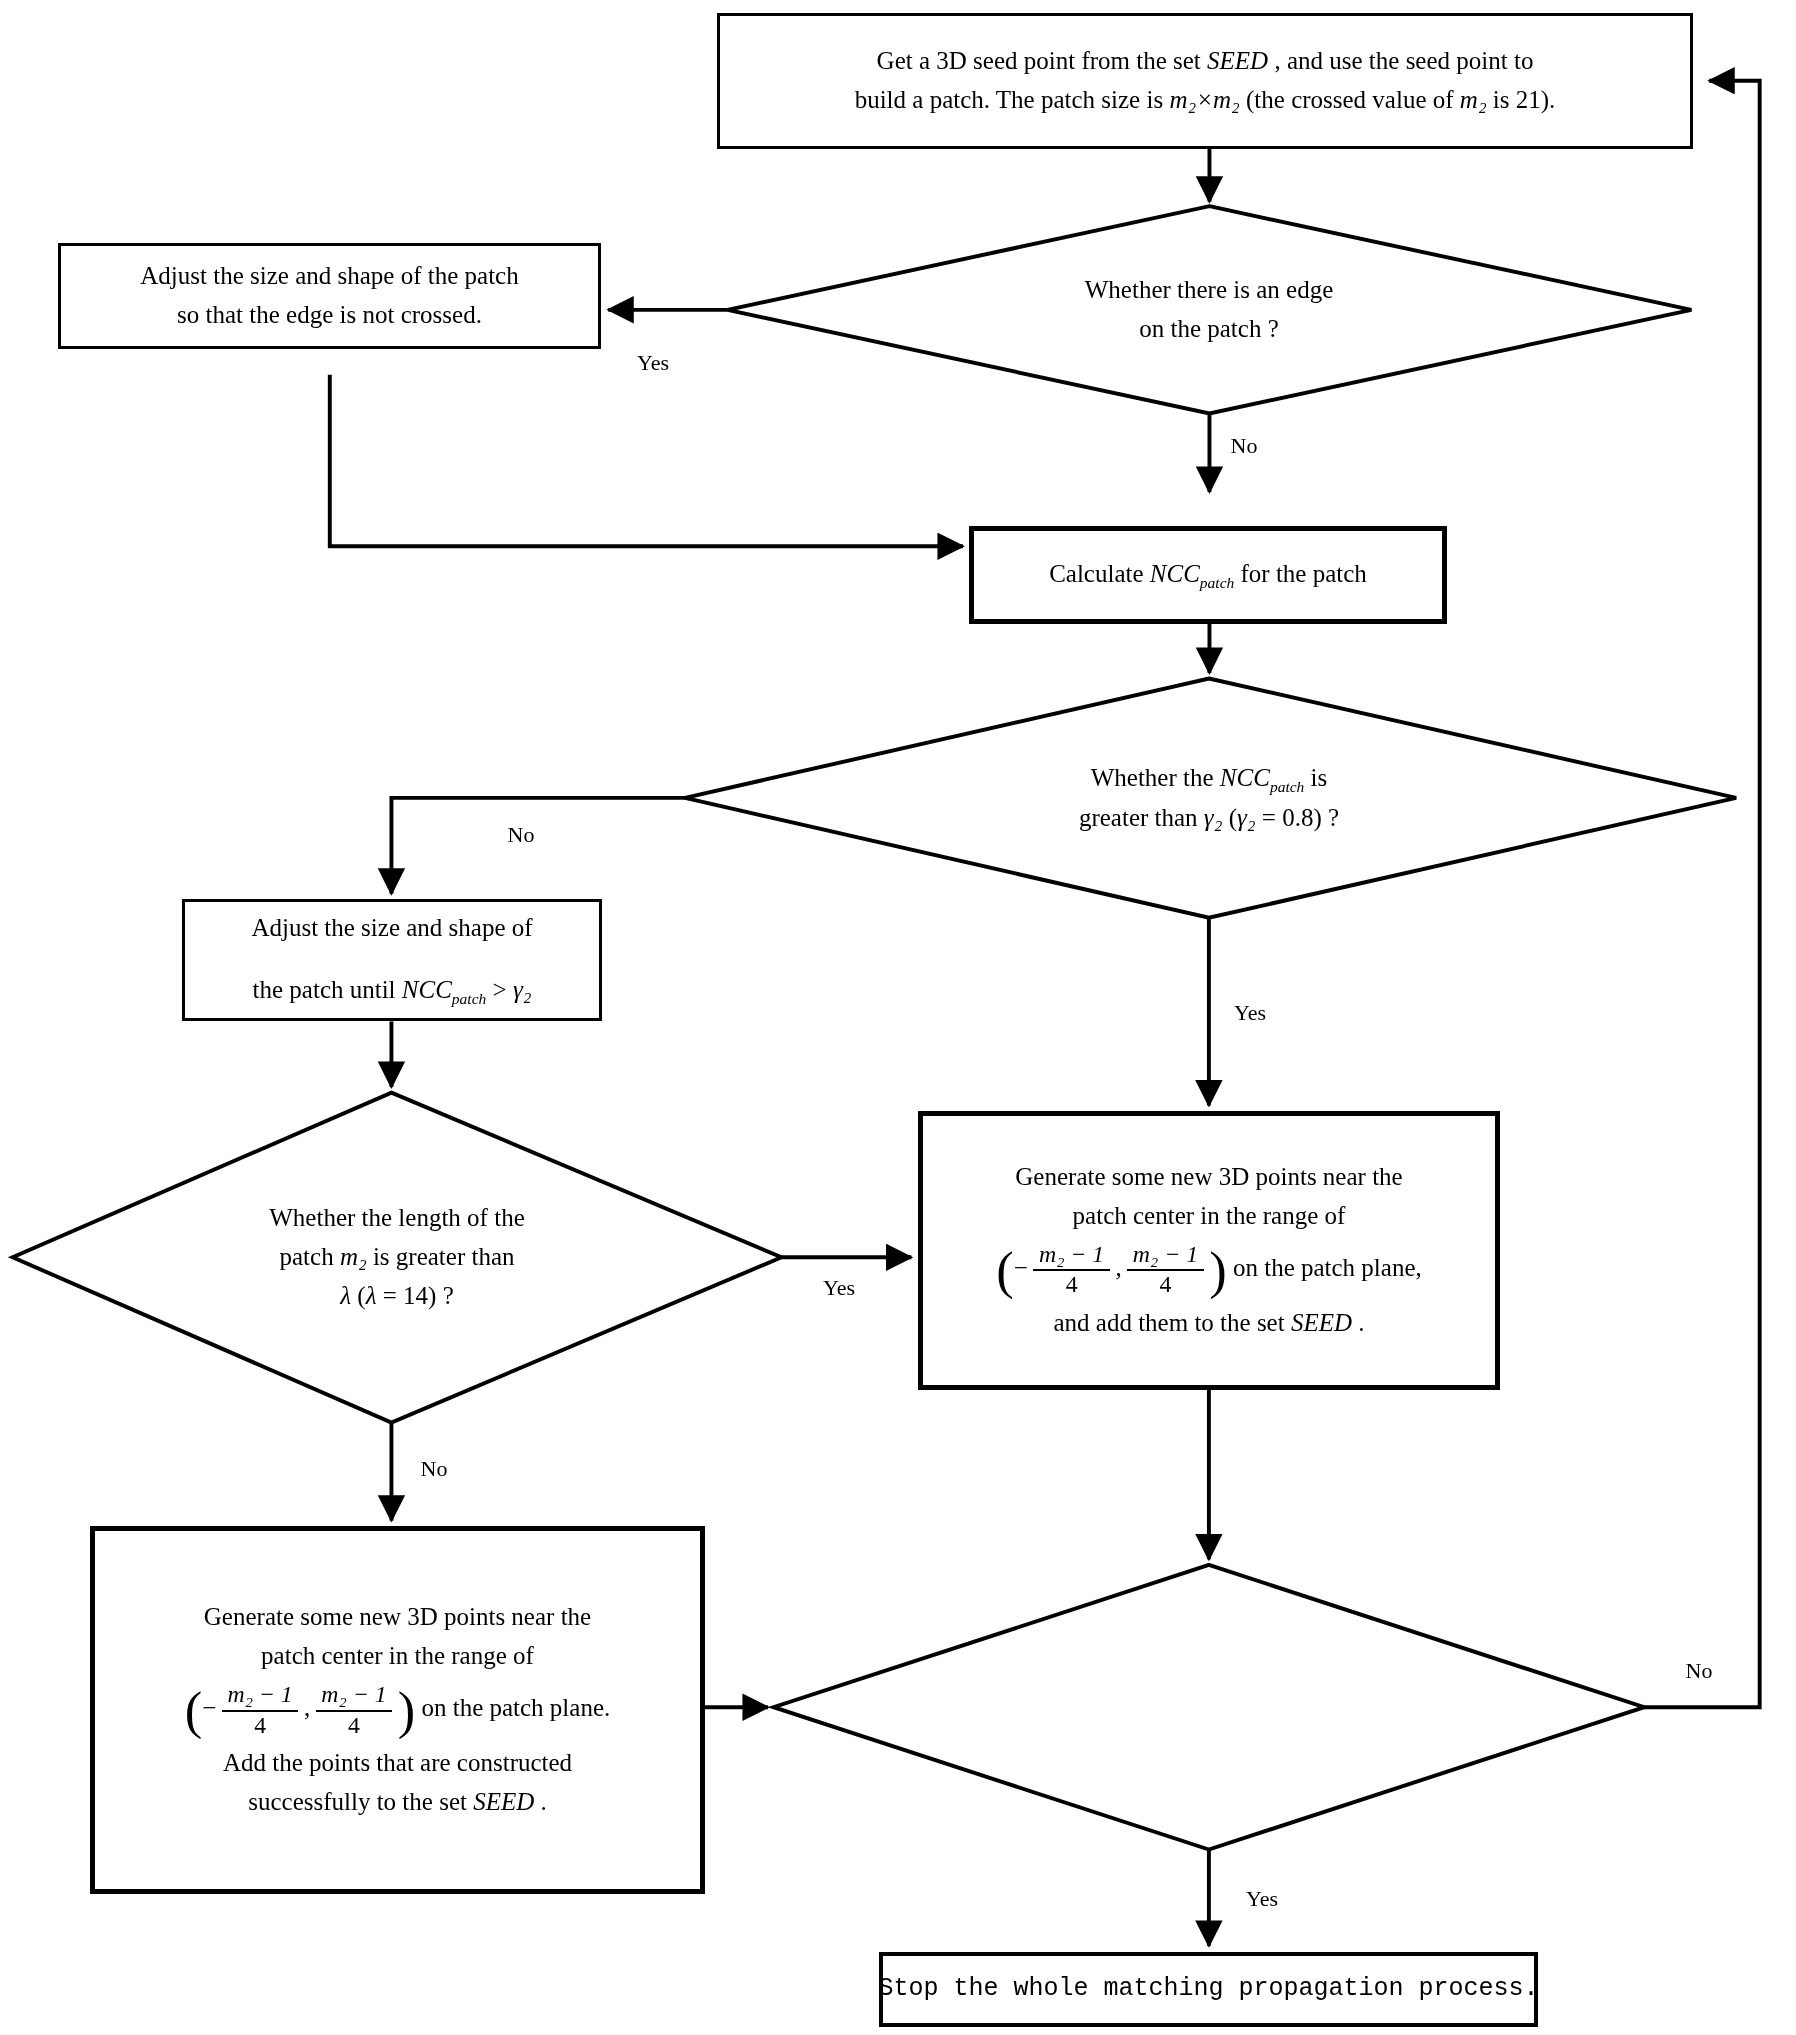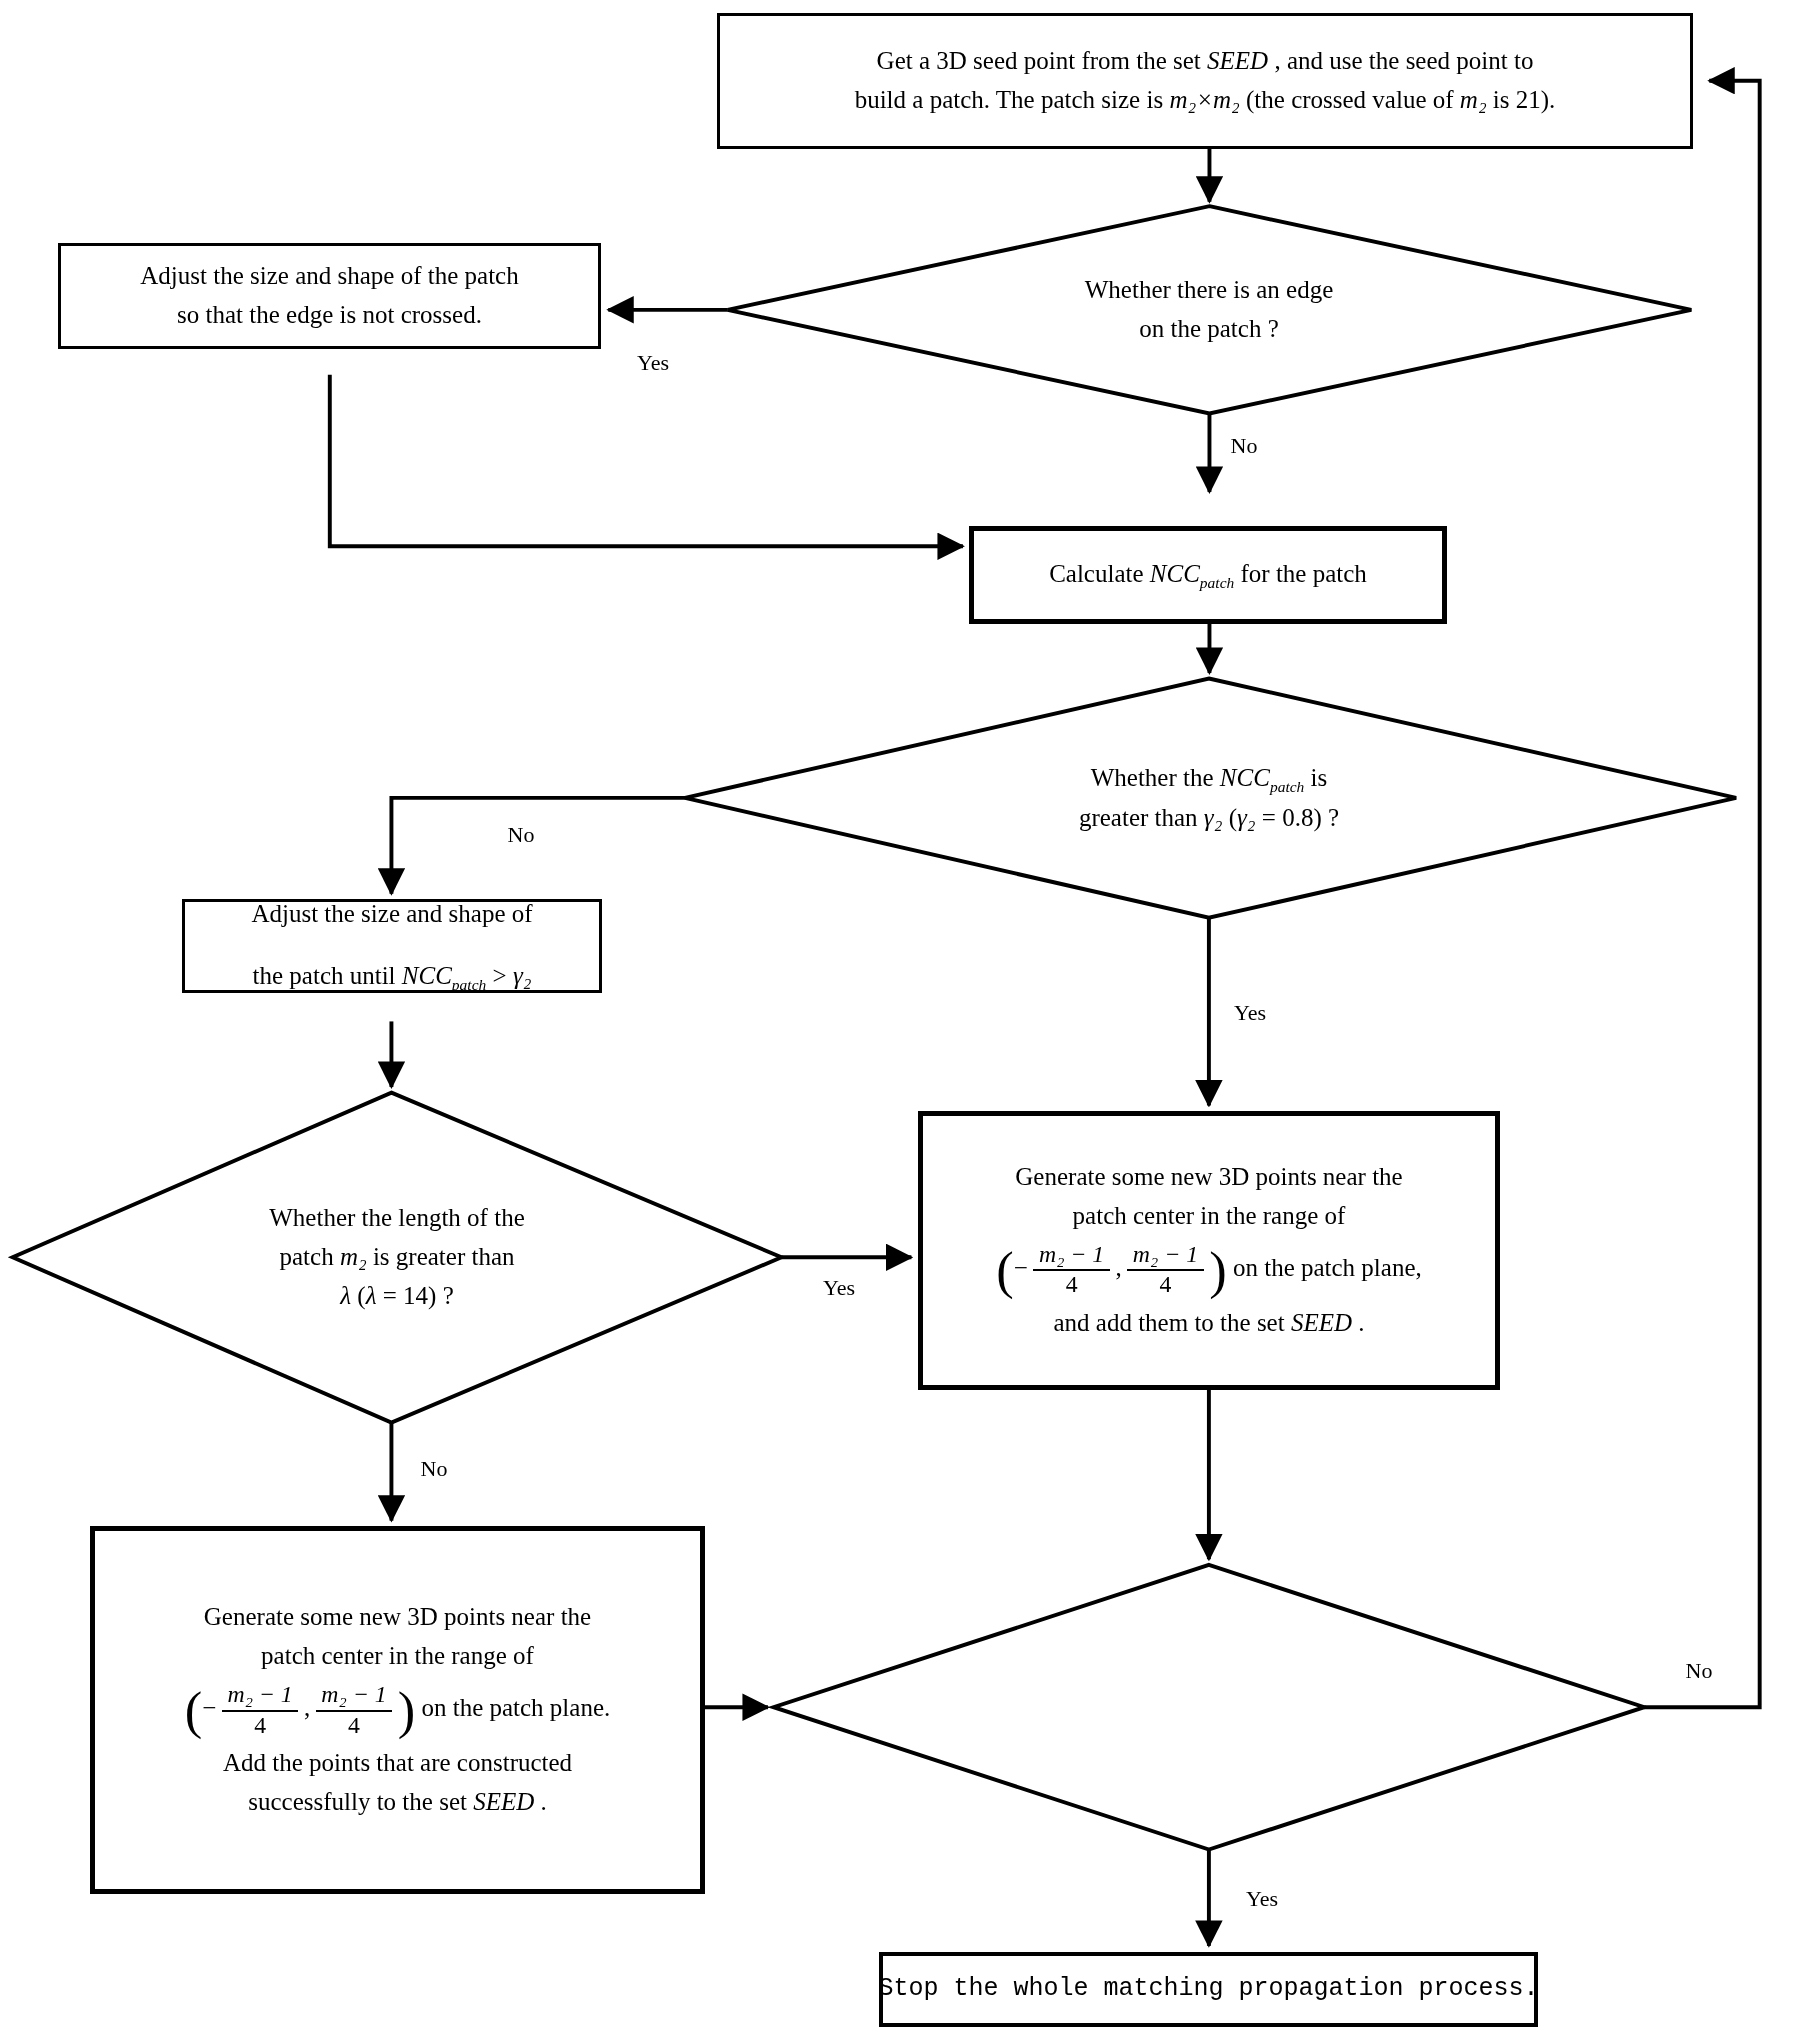--- a/index.html
+++ b/index.html
@@ -30,21 +30,21 @@
   .frac .den { display: block; }
   .bigp { font-size: 2.1em; line-height: 0; vertical-align: middle; font-weight: 400; }
   .mathline { margin: 5.6px 0; }
 
   .lbl { position: absolute; transform: translate(-50%, -50%); font-size: 22px; white-space: nowrap; }
 
   
   #seed-box        { left: 717px; top: 13px;   width: 976px; height: 136px; }
   #adjust-edge-box { left: 58px;  top: 243px;  width: 543px;  height: 106px; }
   #calc-box        { left: 969px; top: 498px;  width: 478px;  height: 98px; margin-top: 28px; }
-  #adjust-ncc-box  { left: 182px;  top: 899px; width: 420px;  height: 94px; gap: 24px; }
+  #adjust-ncc-box  { left: 182px;  top: 899px; width: 420px;  height: 122px; gap: 24px; }
   #gen-seed-box    { left: 918px; top: 1111px; width: 582px; height: 279px; }
   #gen-refine-box  { left: 90px;  top: 1526px; width: 615px; height: 368px; }
   #stop-box        { left: 879px; top: 1952px; width: 659px; height: 75px; }
 
   #edge-dtext  { left: 957px; top: 243px;  width: 504px;  height: 134px; }
   #ncc-dtext   { left: 929px; top: 714px; width: 560px; height: 168px; }
   #len-dtext   { left: 173px;  top: 1140px; width: 448px;  height: 235px; }
   #empty-dtext { left: 957px; top: 1623px; width: 504px;  height: 168px; }
 
   #lbl-edge-yes  { left: 653px; top: 363px; }

